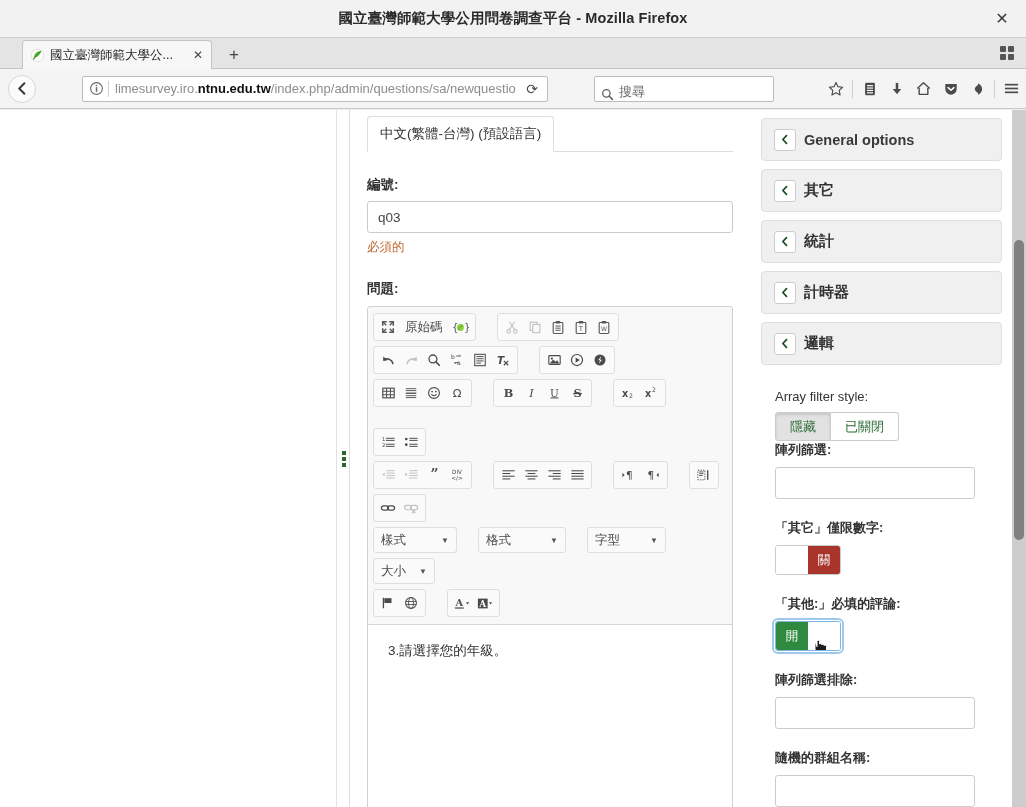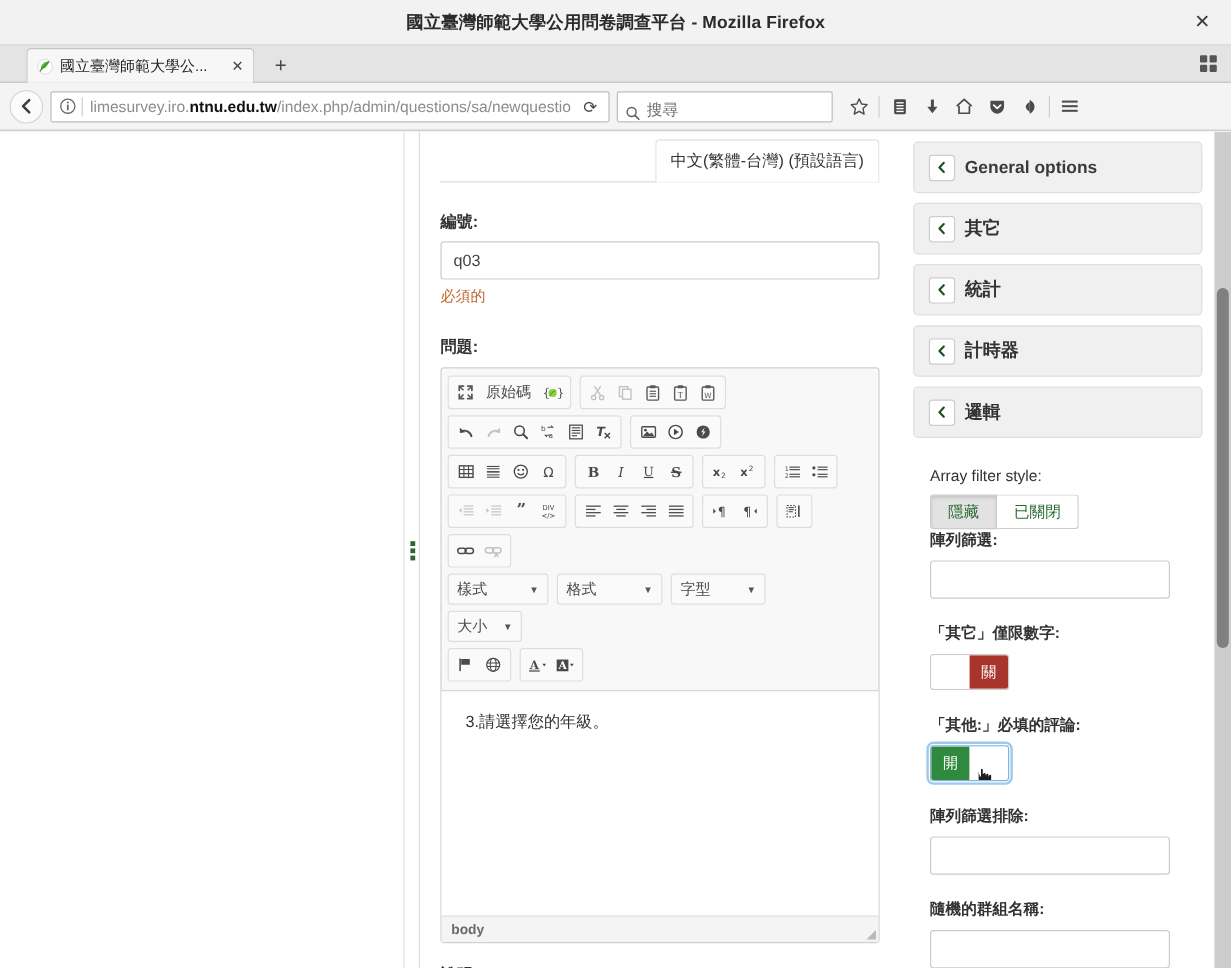--- a/index.html
+++ b/index.html
@@ -66,21 +66,21 @@
   .tabstrip-right {
     position:absolute; right:10px; bottom:6px;
     width:16px; height:16px;
   }
   .grid-glyph { display:grid; grid-template-columns:1fr 1fr; gap:2px; width:14px; height:14px;}
   .grid-glyph i { background:#555; display:block; border-radius:1px;}
 
   .navbar {
     height:40px; background:#f4f4f4;
     border-bottom:1px solid #c7c7c7;
-    display:flex; align-items:center; padding:0 8px;
+    display:flex; align-items:center; padding:0 8px;gap:40px;
   }
   .navbtn {
     width:28px; height:28px; border-radius:50%;
     display:flex; align-items:center; justify-content:center;
     color:#3c3c3c; flex:0 0 auto;
   }
   .navbtn.back { border:1px solid #d6d6d6; background:#fbfbfb; margin-right:6px; }
   .urlbar {
     flex:0 0 auto; width:466px; height:26px;
     background:#ffffff; border:1px solid #bdbdbd; border-radius:2px;
@@ -130,21 +130,21 @@
   .splitter .dots { display:flex; flex-direction:column; gap:2px; }
   .splitter .dots i { width:4px; height:4px; background:#2c662d; display:block;}
 
   
   .center-col {
     position:absolute; left:351px; top:0; width:400px; height:697px;
     background:#fff; padding:0 18px 0 16px;
   }
   .lang-tabs {
     display:flex; align-items:flex-end; height:42px;
-    border-bottom:1px solid #ddd; margin-bottom:0;justify-content:flex-end;
+    border-bottom:1px solid #ddd; margin-bottom:0;
   }
   .lang-tab {
     border:1px solid #ddd; border-bottom:1px solid #fff;
     background:#fff; border-radius:4px 4px 0 0;
     padding:8px 12px; font-size:13.5px; color:#333;
     position:relative; top:1px; white-space:nowrap;
   }
   .field-label {
     font-size:13.5px; font-weight:bold; color:#333;
     margin:24px 0 7px 0;
@@ -155,21 +155,21 @@
     font-size:13.5px; color:#444;
   }
   .helptext { color:#c0662a; font-size:12.5px; margin-top:6px;}
 
   
   .cke {
     width:366px; border:1px solid #d1d1d1; border-radius:3px;
     background:#f8f8f8; margin-top:8px;
   }
   .cke-toolbox { padding:6px 5px 2px 5px; }
-  .cke-row { display:flex; flex-wrap:wrap; gap:7px; margin-bottom:5px; }
+  .cke-row { display:flex; flex-wrap:wrap; gap:21px; margin-bottom:5px; }
   .cke-group {
     border:1px solid #dededc; border-radius:3px; background:#fafafa;
     display:flex; align-items:center; padding:2px 3px; gap:1px;
   }
   .cke-btn {
     min-width:22px; height:22px; padding:0 3px;
     display:flex; align-items:center; justify-content:center;
     color:#585858; font-size:12px; border-radius:2px;
   }
   .cke-btn.dim { color:#c2c2c2; }

